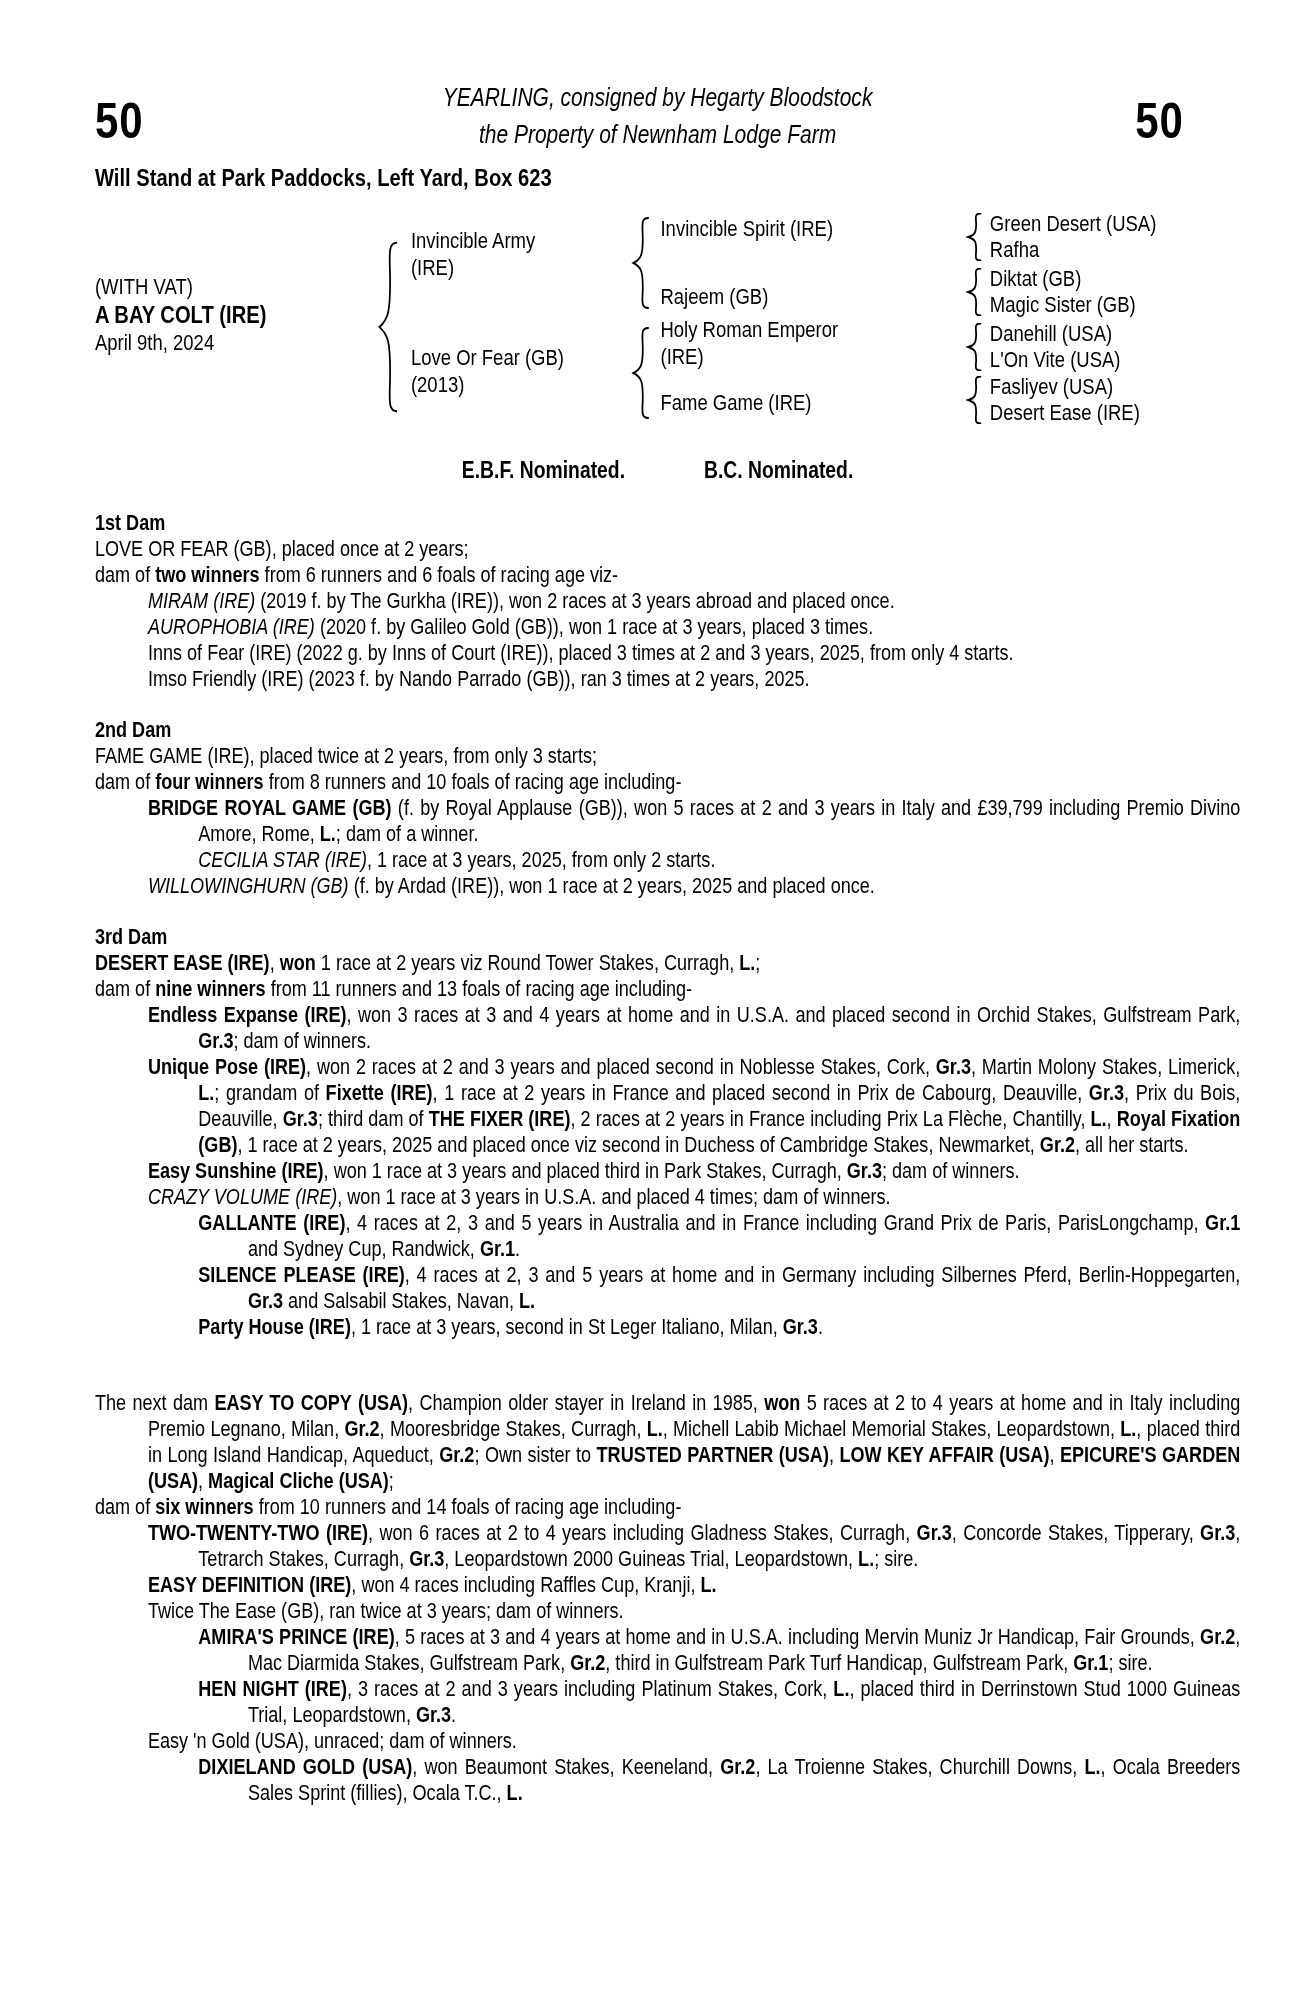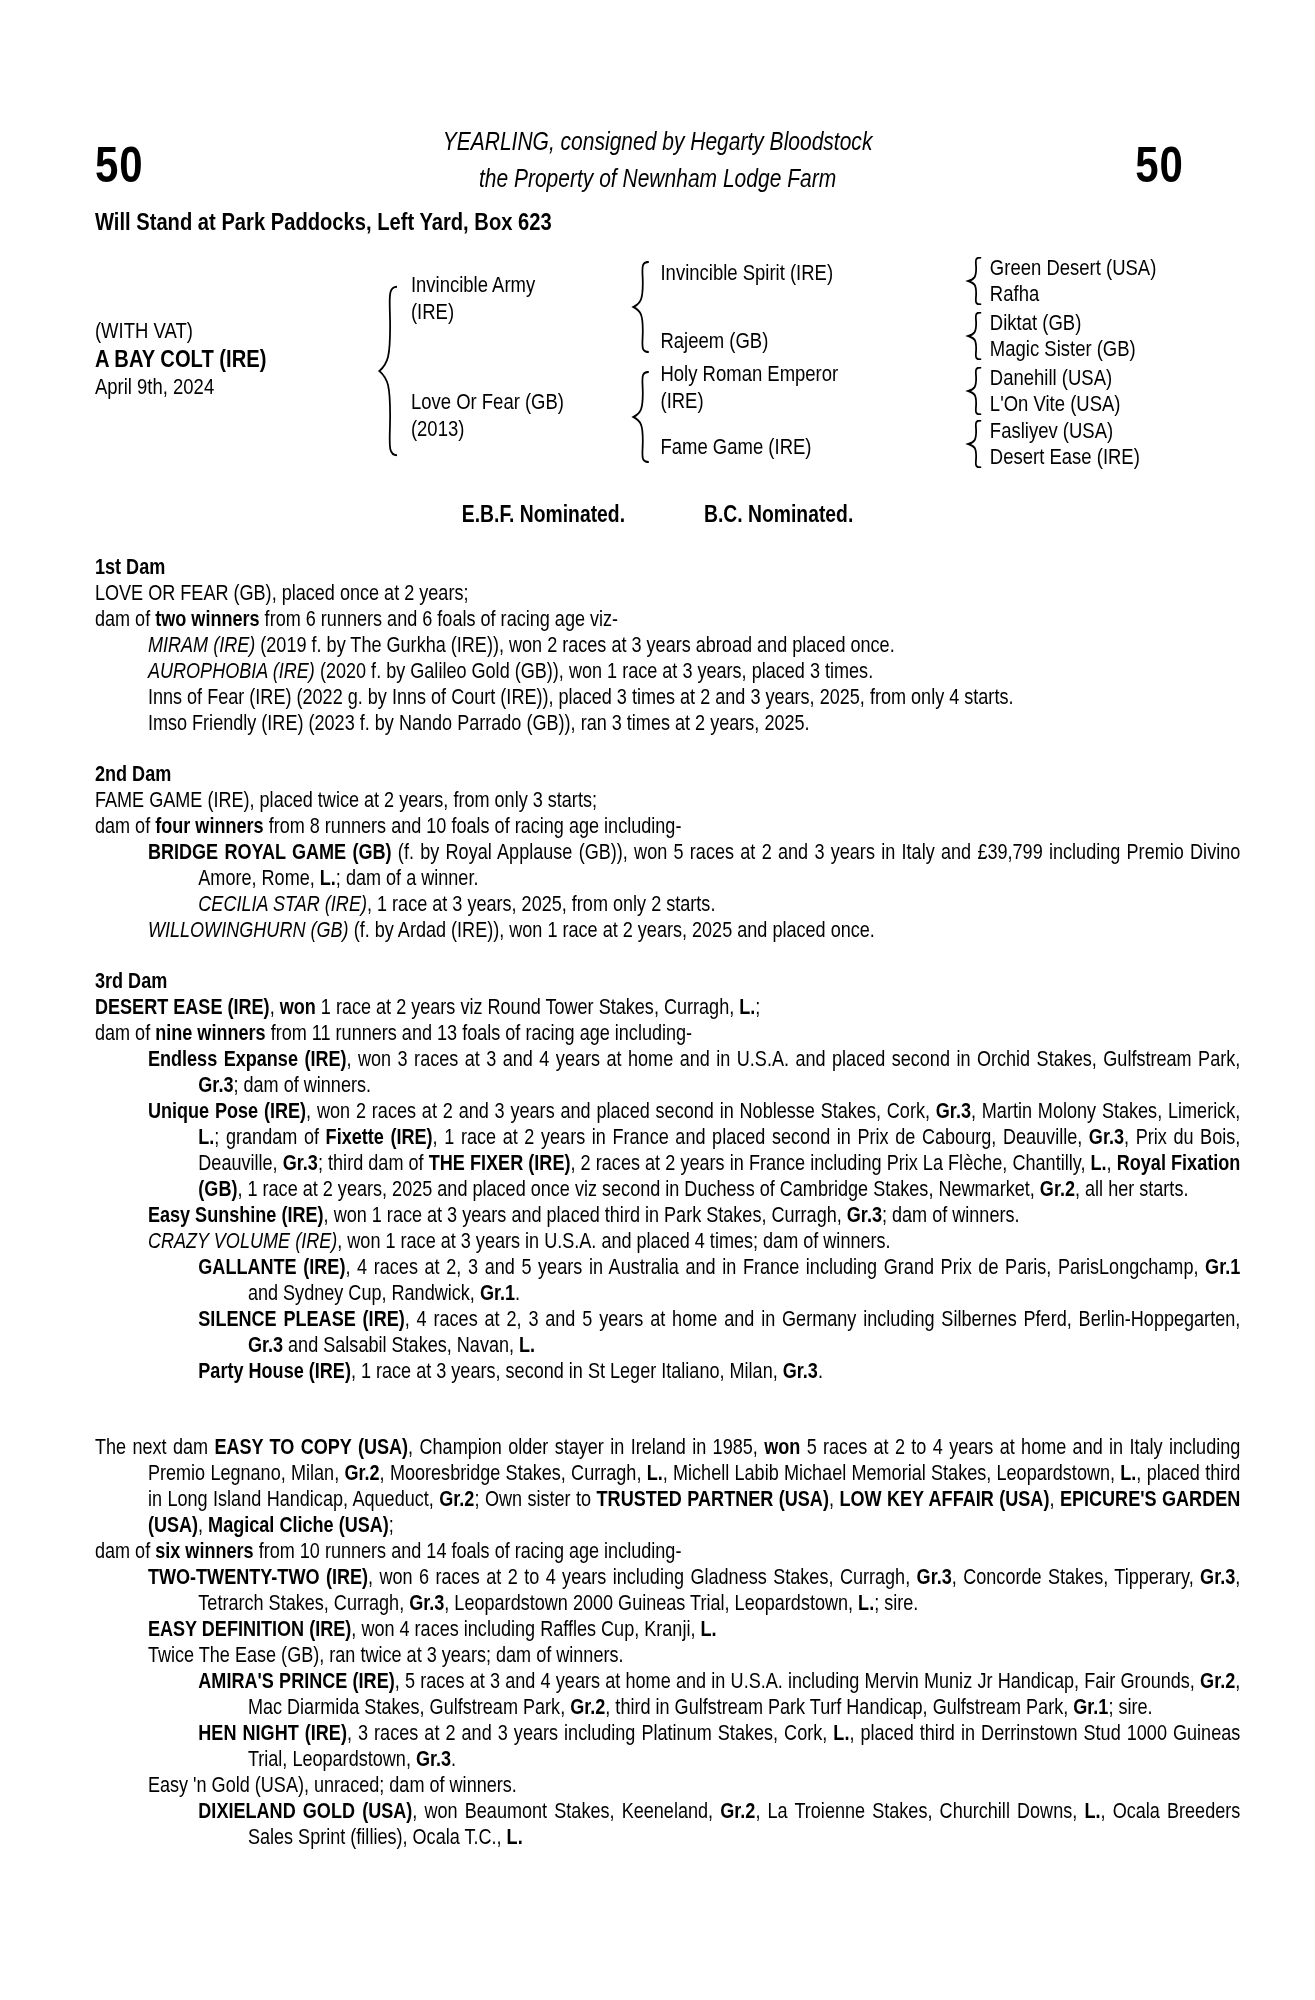--- a/index.html
+++ b/index.html
@@ -1,18 +1,18 @@
 <!DOCTYPE html>
 <html><head>
 <meta charset="utf-8">
 <style>
   html,body{margin:0;padding:0;background:#fff;}
   body{width:1315px;height:2000px;overflow:hidden;color:#000;
        font-family:"Liberation Sans","DejaVu Sans",sans-serif;}
-  .page{position:relative;width:1315px;height:1502px;background:#ffffff;margin-top:44px;}
+  .page{position:relative;width:1315px;height:1502px;background:#ffffff;}
   
   .scale{width:1565px;transform:scaleX(0.8403);transform-origin:0 0;}
 
   
   .header{position:relative;height:205px;}
   .title1,.title2{text-align:center;font-style:italic;font-size:25px;line-height:30px;}
   .title1{padding-top:82px;}
   .title2{padding-top:7px;}
   .lot{position:absolute;top:96px;font-weight:700;font-size:50px;line-height:50px;letter-spacing:1px;}
   .lot-left{left:113px;}

